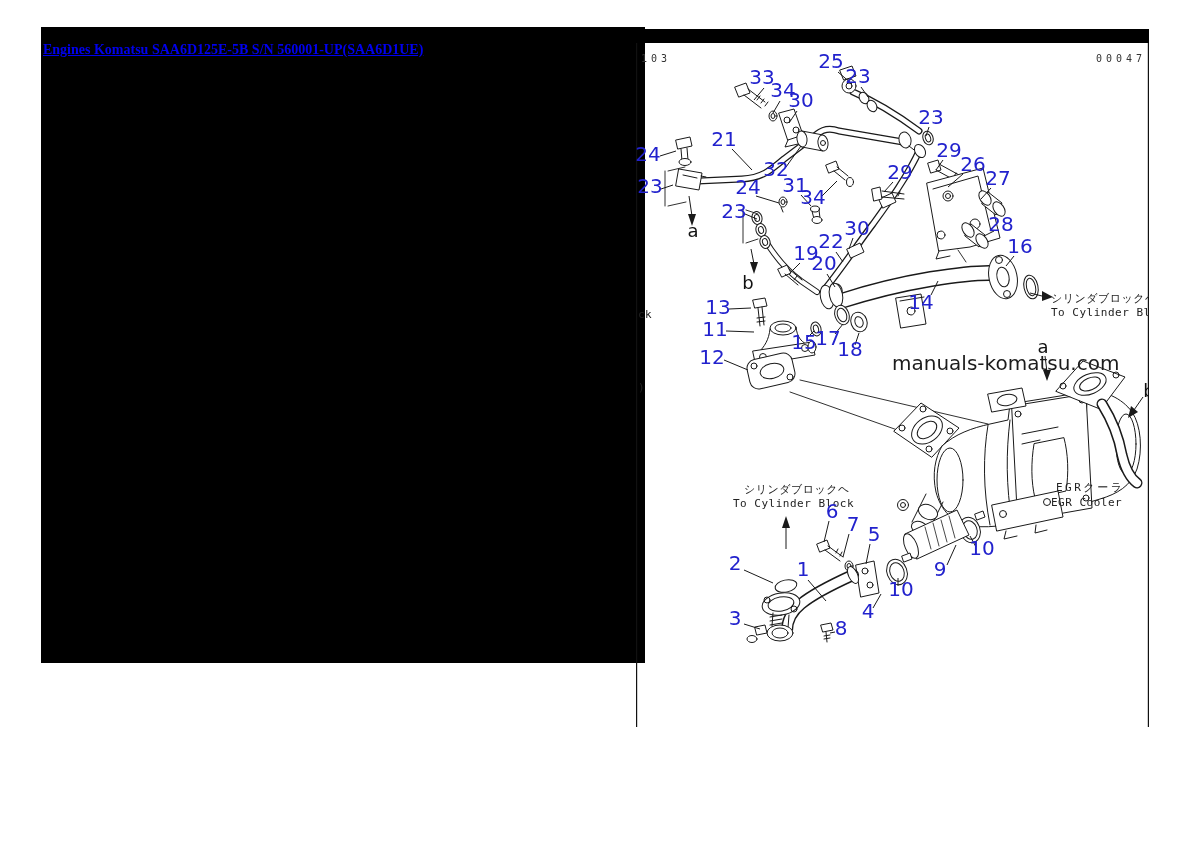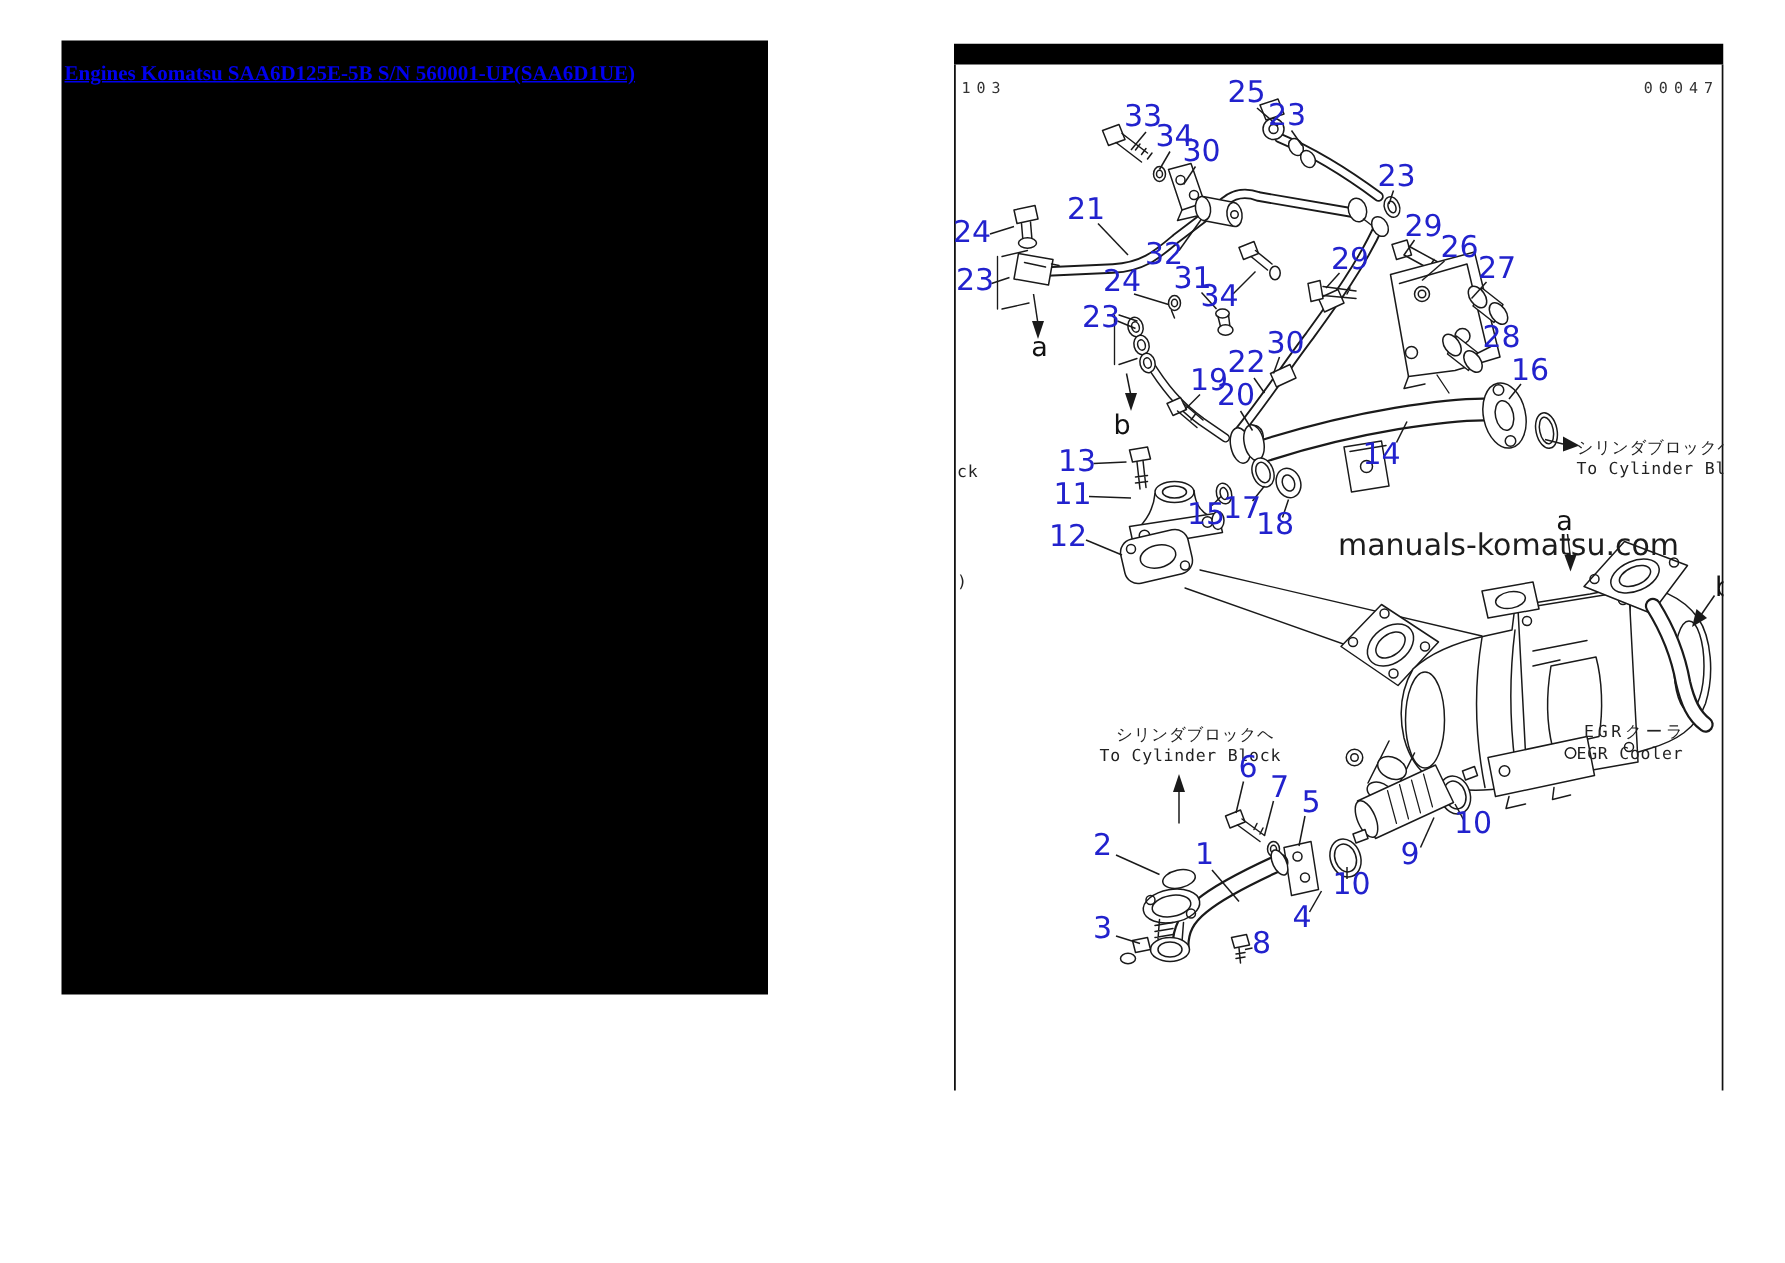--- a/index.html
+++ b/index.html
@@ -1,18 +1,18 @@
 <!DOCTYPE html>
 <html style="--callout: #2222cd; --letter: #111111; --line: #1a1a1a; --link: #0000ee; --wm: #1c1c1c;"><head>
 <meta charset="utf-8">
 <style>
   html,body{margin:0;padding:0;background:#ffffff;}
   .screen{position:relative;width:1190px;height:842px;background:#ffffff;overflow:hidden;
           font-family:"Liberation Sans",sans-serif;}
-  .black-box{position:absolute;left:41px;top:27px;width:471px;height:636px;background:#000000;}
+  .black-box{position:absolute;left:41px;top:27px;width:604px;height:636px;background:#000000;}
   .title-link{position:absolute;left:2px;top:15px;
               font-family:"Liberation Serif",serif;font-weight:bold;font-size:14px;
               color:var(--link,#0000ee);text-decoration:underline;cursor:pointer;white-space:nowrap;}
   .diagram-panel{position:absolute;left:636px;top:29px;width:513px;height:699px;}
   .diagram-panel svg{display:block;}
   svg text{user-select:none;}
   .callout{font-family:"DejaVu Sans",sans-serif;font-size:20px;fill:var(--callout,#2222cd);text-anchor:middle;}
   .viewletter{font-family:"DejaVu Sans",sans-serif;font-size:18px;fill:var(--letter,#111111);text-anchor:middle;}
   .leader{stroke:var(--line,#1a1a1a);stroke-width:1;}
   .cap{font-family:"DejaVu Sans Mono",monospace;font-size:11px;fill:#222222;letter-spacing:0.5px;}

